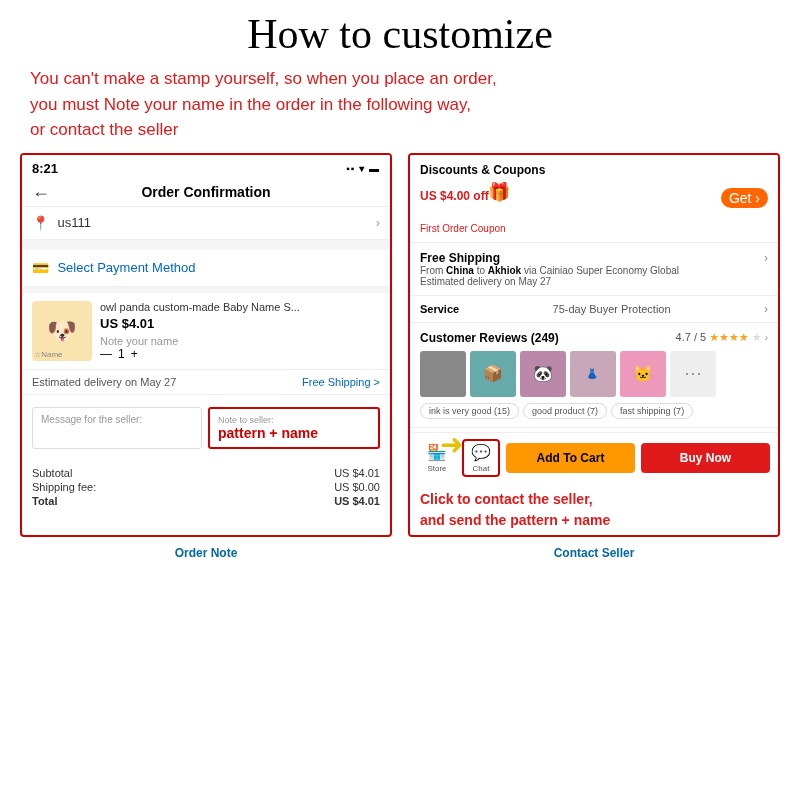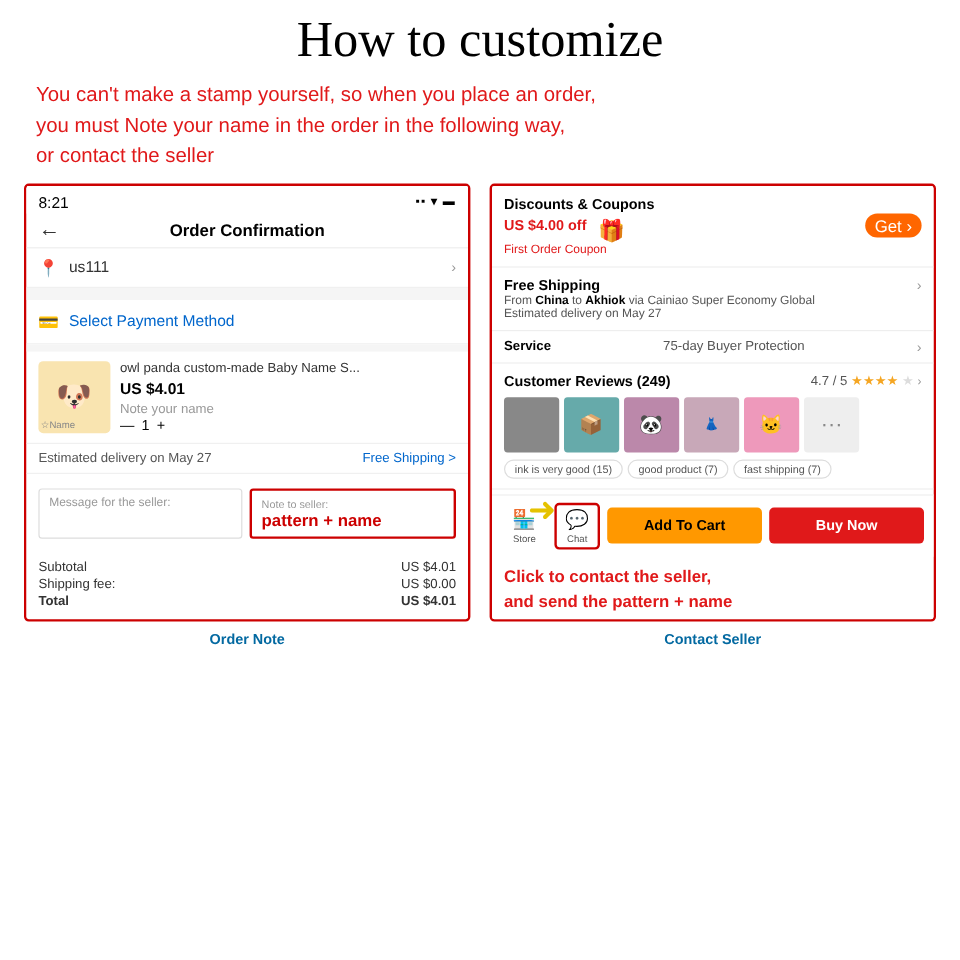--- a/index.html
+++ b/index.html
@@ -61,21 +61,21 @@
     .phone-status-bar {
       background: #fff;
       display: flex;
       justify-content: space-between;
       align-items: center;
       padding: 6px 10px 2px;
       font-size: 12px;
       font-weight: bold;
     }
 
-    .status-time { font-size: 13px; font-weight: normal; }
+    .status-time { font-size: 13px; font-weight: bold; }
     .status-icons { font-size: 10px; letter-spacing: 1px; }
 
     .phone-header {
       display: flex;
       align-items: center;
       justify-content: center;
       padding: 6px 10px;
       border-bottom: 1px solid #eee;
       position: relative;
     }
@@ -284,33 +284,34 @@
     }
 
     .discount-row {
       display: flex;
       justify-content: space-between;
       align-items: center;
     }
 
     .discount-left {
       display: flex;
-      align-items: flex-start;
-      gap: 10px;
+      align-items: flex-end;
+      gap: 0;
     }
 
     .discount-amount {
       color: #e0191a;
       font-size: 12px;
       font-weight: bold;
     }
 
     .coupon-label {
       color: #e0191a;
       font-size: 10px;
+      margin-top: 20px;
     }
 
     .get-btn {
       background: #ff6600;
       color: #fff;
       font-size: 14px;
       padding: 2px 8px;
       border-radius: 10px;
     }
 

